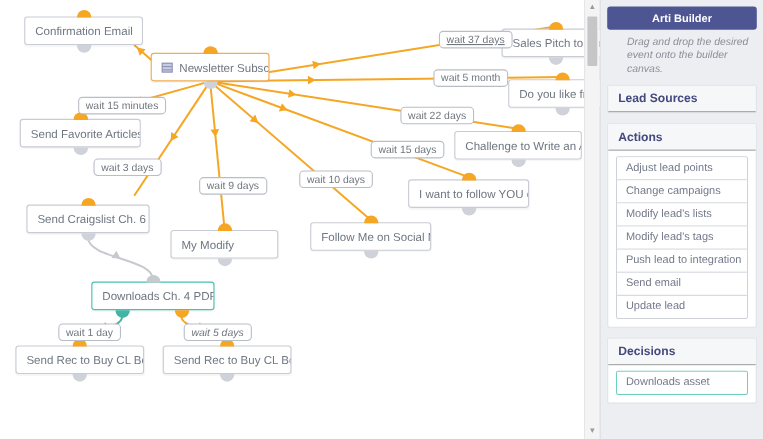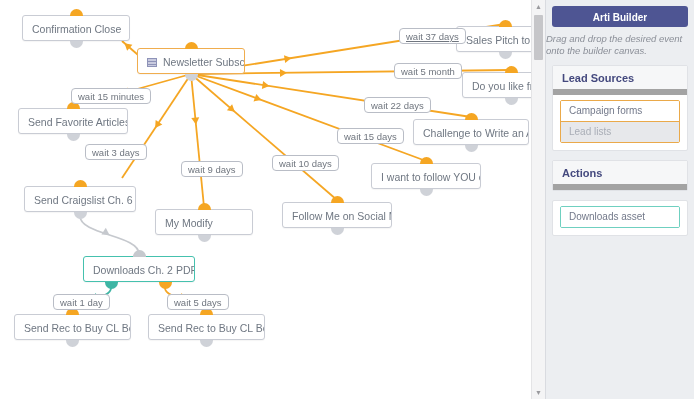--- a/index.html
+++ b/index.html
@@ -93,30 +93,30 @@
     border-left:1px solid #d9dbe0;
   }
   .close-btn{
     display:block;margin:6px 6px 0 6px;height:21px;line-height:21px;
     background:#4e5593;color:#ffffff;text-align:center;
     font-size:10px;font-weight:bold;border-radius:3px;border:none;
     width:136px;cursor:pointer;
     font-family:"Liberation Sans", sans-serif;
   }
   .hint{
-    margin:6px 8px 8px 0;font-size:9.5px;font-style:italic;
+    margin:6px 8px 8px 24px;font-size:9.5px;font-style:italic;
     color:#8b8f98;line-height:12px;
   }
   .panel{
     margin:0 6px 9px 6px;background:#ffffff;border:1px solid #e0e2e6;
     border-radius:2px;
   }
   .panel-title{
     padding:6px 9px 5px 9px;font-size:11px;font-weight:bold;
-    color:#44497e;background:#f6f7f8;border-bottom:6px solid #a3a3a3;
+    color:#44497e;background:#f6f7f8;border-bottom:1px solid #a3a3a3;
   }
   .panel-body{padding:5px 7px 7px 7px;}
   .opt-group{border:1px solid #cfd2d9;border-radius:2px;overflow:hidden;}
   .opt{
     height:20px;line-height:20px;padding:0 8px;font-size:10px;
     color:#73798a;background:#ffffff;border-bottom:1px solid #cfd2d9;
     cursor:pointer;white-space:nowrap;overflow:hidden;
   }
   .opt:last-child{border-bottom:none;}
   .opt-group.source{border-color:#eaa94a;}
@@ -151,21 +151,21 @@
         <path d="M191,74 L122,178" stroke="#f5a623" stroke-width="1.8" fill="none"></path>
         <path d="M0,0 L-7,-4 L-7,4 Z" fill="#f5a623" transform="translate(155.12,128.07999999999998) rotate(123.56274378109241)"></path>
         <path d="M80,216 C80,235 139,235 139,254" stroke="#c6c9ce" stroke-width="1.8" fill="none"></path>
         <path d="M0,0 L-7,-4 L-7,4 Z" fill="#c6c9ce" transform="translate(109.5,235) rotate(32.78428086586914)"></path>
         <path d="M111,288 C111,300 72.5,300 72.5,312" stroke="#3fb5a4" stroke-width="1.8" fill="none"></path>
         <path d="M0,0 L-7,-4 L-7,4 Z" fill="#3fb5a4" transform="translate(91.75,300) rotate(148.0615510833281)"></path>
         <path d="M165,288 C165,300 206.5,300 206.5,312" stroke="#f5a623" stroke-width="1.8" fill="none"></path>
         <path d="M0,0 L-7,-4 L-7,4 Z" fill="#f5a623" transform="translate(185.75,300) rotate(30.04136392627913)"></path>
       </svg>
     <div id="nodes-layer">
-        <div class="node" style="left: 22px; top: 15px; width: 108px;"><span>Confirmation Close</span></div>
+        <div class="node" style="left: 22px; top: 15px; width: 108px;"><span>Confirmation Email</span></div>
         <div class="dot top" style="left: 69.5px; top: 9px;"></div>
         <div class="dot bot" style="left: 69.5px; top: 41px;"></div>
         <div class="node source" style="left: 137px; top: 48px; width: 108px;"><span class="nico"><i></i></span><span>Newsletter Subscribers</span></div>
         <div class="dot top" style="left: 184.5px; top: 42px;"></div>
         <div class="dot bot" style="left: 184.5px; top: 74px;"></div>
         <div class="node" style="left: 18px; top: 108px; width: 110px;"><span>Send Favorite Articles Kick...</span></div>
         <div class="dot top" style="left: 66.5px; top: 102px;"></div>
         <div class="dot bot" style="left: 66.5px; top: 134px;"></div>
         <div class="node" style="left: 24px; top: 186px; width: 112px;"><span>Send Craigslist Ch. 6 PDF</span></div>
         <div class="dot top" style="left: 73.5px; top: 180px;"></div>
@@ -181,68 +181,74 @@
         <div class="dot bot" style="left: 419.5px; top: 189px;"></div>
         <div class="node" style="left: 413px; top: 119px; width: 116px;"><span>Challenge to Write an Arti...</span></div>
         <div class="dot top" style="left: 464.5px; top: 113px;"></div>
         <div class="dot bot" style="left: 464.5px; top: 145px;"></div>
         <div class="node" style="left: 462px; top: 72px; width: 98px;"><span>Do you like free boo</span></div>
         <div class="dot top" style="left: 504.5px; top: 66px;"></div>
         <div class="dot bot" style="left: 504.5px; top: 98px;"></div>
         <div class="node" style="left: 456px; top: 26px; width: 98px;"><span>Sales Pitch to Buy B</span></div>
         <div class="dot top" style="left: 498.5px; top: 20px;"></div>
         <div class="dot bot" style="left: 498.5px; top: 52px;"></div>
-        <div class="node decision" style="left: 83px; top: 256px; width: 112px;"><span>Downloads Ch. 2 PDF</span></div>
+        <div class="node decision" style="left: 83px; top: 256px; width: 112px;"><span>Downloads Ch. 4 PDF</span></div>
         <div class="dot top" style="background: rgb(198, 201, 206); left: 132.5px; top: 250px;"></div>
         <div class="dot bot teal" style="left: 105px; top: 282px;"></div>
         <div class="dot bot" style="background: rgb(245, 166, 35); left: 159px; top: 282px;"></div>
         <div class="node" style="left: 14px; top: 314px; width: 117px;"><span>Send Rec to Buy CL Book</span></div>
         <div class="dot top" style="left: 66px; top: 308px;"></div>
         <div class="dot bot" style="left: 66px; top: 340px;"></div>
         <div class="node" style="left: 148px; top: 314px; width: 117px;"><span>Send Rec to Buy CL Book</span></div>
         <div class="dot top" style="left: 200px; top: 308px;"></div>
         <div class="dot bot" style="left: 200px; top: 340px;"></div>
       </div>
     <div id="pills-layer">
         <div class="pill" style="left: 399px; top: 28px; text-decoration: underline;">wait 37 days</div>
         <div class="pill" style="left: 394px; top: 63px;">wait 5 month</div>
         <div class="pill" style="left: 364px; top: 97px;">wait 22 days</div>
         <div class="pill" style="left: 337px; top: 128px; text-align: right;">wait 15 days</div>
         <div class="pill" style="left: 272px; top: 155px;">wait 10 days</div>
         <div class="pill" style="left: 181px; top: 161px;">wait 9 days</div>
         <div class="pill" style="left: 71px; top: 88px;">wait 15 minutes</div>
         <div class="pill" style="left: 85px; top: 144px;">wait 3 days</div>
         <div class="pill" style="left: 53px; top: 294px;">wait 1 day</div>
-        <div class="pill" style="left: 167px; top: 294px;">wait 5 days</div>
+        <div class="pill" style="left: 167px; top: 294px; font-style: italic;">wait 5 days</div>
       </div>
 
     <div id="canvas-scrollbar">
       <div class="sb-btn up">▲</div>
       <div class="sb-thumb"></div>
       <div class="sb-btn down">▼</div>
     </div>
   </div>
 
   <div id="sidebar">
     <button class="close-btn">Arti Builder</button>
     <div class="hint">Drag and drop the desired event onto the builder canvas.</div>
     <div id="sections-layer">
         <div class="panel">
           <div class="panel-title">Lead Sources</div>
+        </div>
+        <div class="panel">
+          <div class="panel-title">Actions</div>
           <div class="panel-body">
-            <div class="opt-group source">
-              <div class="opt">Campaign forms</div>
-              <div class="opt disabled">Lead lists</div>
+            <div class="opt-group">
+              <div class="opt">Adjust lead points</div>
+              <div class="opt">Change campaigns</div>
+              <div class="opt">Modify lead's lists</div>
+              <div class="opt">Modify lead's tags</div>
+              <div class="opt">Push lead to integration</div>
+              <div class="opt">Send email</div>
+              <div class="opt">Update lead</div>
             </div>
           </div>
         </div>
         <div class="panel">
-          <div class="panel-title">Actions</div>
-        </div>
-        <div class="panel">
+          <div class="panel-title">Decisions</div>
           <div class="panel-body">
             <div class="opt-group decision">
               <div class="opt">Downloads asset</div>
             </div>
           </div>
         </div>
       </div>
   </div>
 
 </div>

